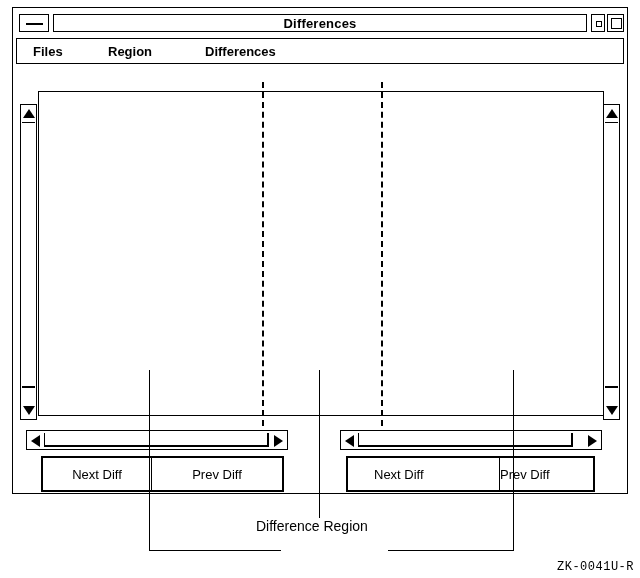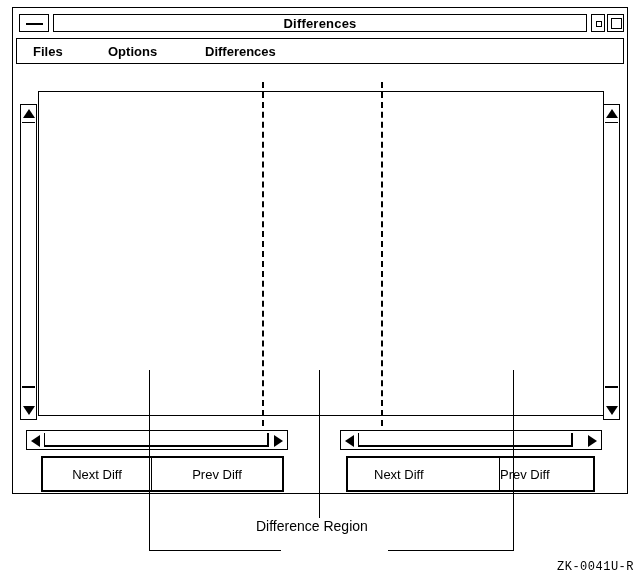--- a/index.html
+++ b/index.html
@@ -303,21 +303,21 @@
         <div class="glyph"></div>
       </div>
 
       <div id="btn-maximize" class="title-btn dither-light">
         <div class="glyph"></div>
       </div>
     </div>
 
     <div id="menubar" class="dither-light">
       <div id="menu-files" class="menu-item">Files</div>
-      <div id="menu-options" class="menu-item">Options</div>
+      <div id="menu-options" class="menu-item">Region</div>
       <div id="menu-differences" class="menu-item">Differences</div>
       <div id="menu-help" class="menu-item"><span class="mnem">H</span><span>elp</span></div>
     </div>
 
     <div id="workarea" class="dither-light">
 
       <div id="text-panel"></div>
 
       <div id="vscroll-left" class="vscroll dither-light">
         <div class="arrow up">

